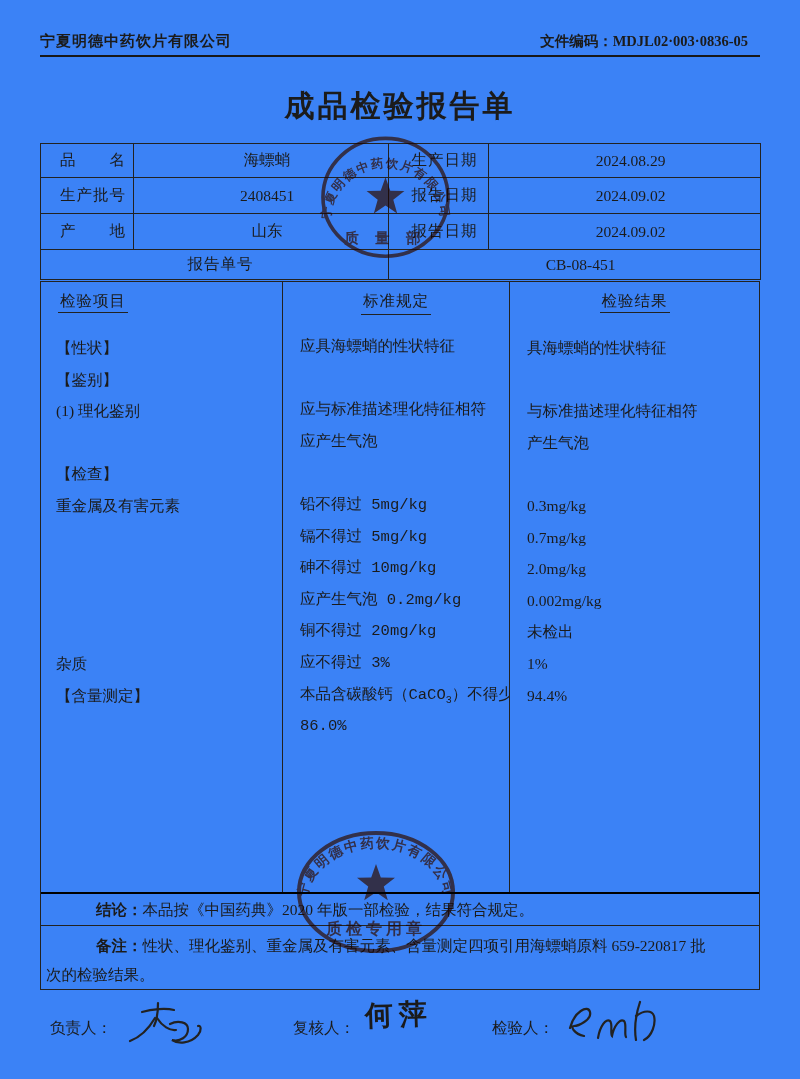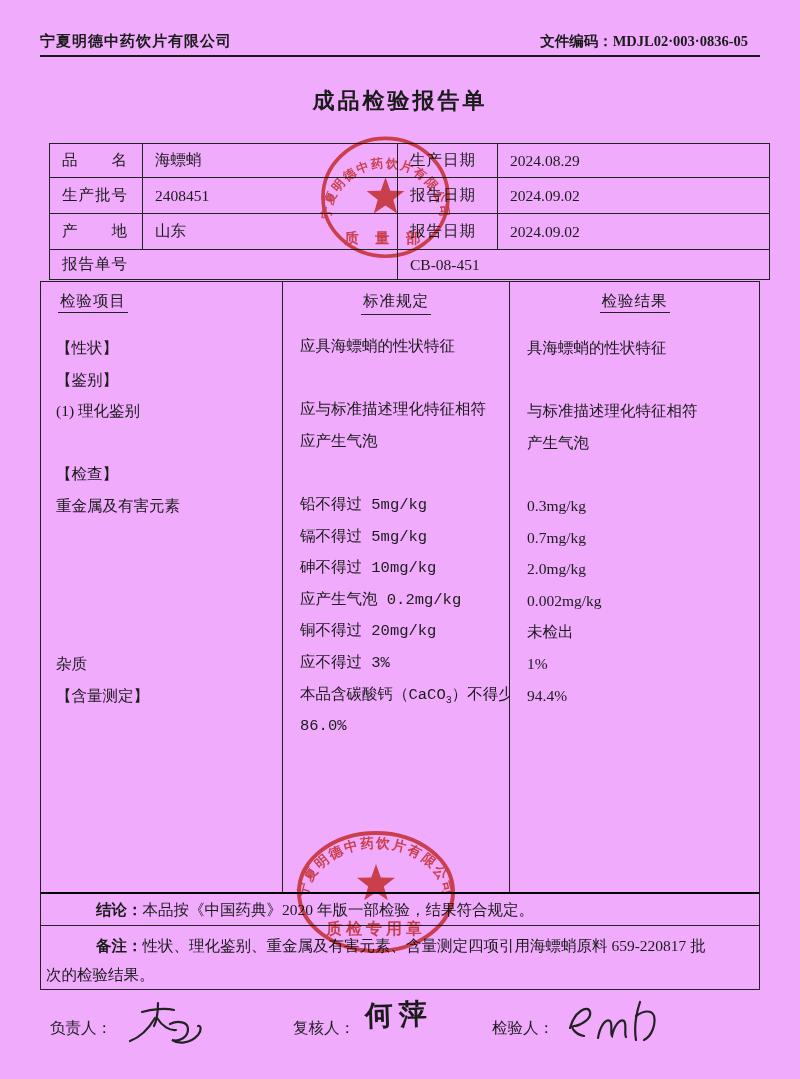--- a/index.html
+++ b/index.html
@@ -1,30 +1,30 @@
 <!DOCTYPE html>
 <html><head>
 <meta charset="utf-8">
 <style>
   * { margin:0; padding:0; box-sizing:border-box; }
   body { background:#ffffff; }
   .page {
-    position:relative; width:800px; height:1079px; background:#f0abfc;
+    position:relative; width:800px; height:1079px; background:#3b82f6;
     font-family:"Liberation Serif","DejaVu Serif",serif; color:#1b1b1b;
     overflow:hidden;
   }
   
   .hdr-company { position:absolute; left:40px; top:32px; font-size:15px; font-weight:600; letter-spacing:1px; }
   .hdr-code   { position:absolute; right:52px; top:32px; font-size:14.5px; font-weight:600; }
   .hdr-rule   { position:absolute; left:40px; top:55px; width:720px; height:2px; background:#181818; }
   
   .title { position:absolute; left:0; top:86px; width:100%; text-align:center;
-           font-size:22px; font-weight:700; letter-spacing:3px; }
-  
-  .info-table { position:absolute; left:49px; top:143px; width:720px; border-collapse:collapse; table-layout:fixed; }
+           font-size:30px; font-weight:700; letter-spacing:3px; }
+  
+  .info-table { position:absolute; left:40px; top:143px; width:720px; border-collapse:collapse; table-layout:fixed;text-align:center; }
   .info-table td { border:1px solid #222; font-size:15.5px; padding:0 0 0 12px; vertical-align:middle; }
   .info-table tr.r1 td { height:34px; }
   .info-table tr.r2 td, .info-table tr.r3 td { height:36px; }
   .info-table tr.r4 td { height:30px; }
   .lbl { letter-spacing:1px; }
   
   .detail-wrap { position:absolute; left:40px; top:281px; width:720px; height:709px; border:1px solid #222; }
   .detail-cols { display:flex; height:612px; border-bottom:2px solid #000000; }
   .dcol { height:100%; overflow:hidden; }
   .dcol-item { width:242px; border-right:1px solid #222; }

